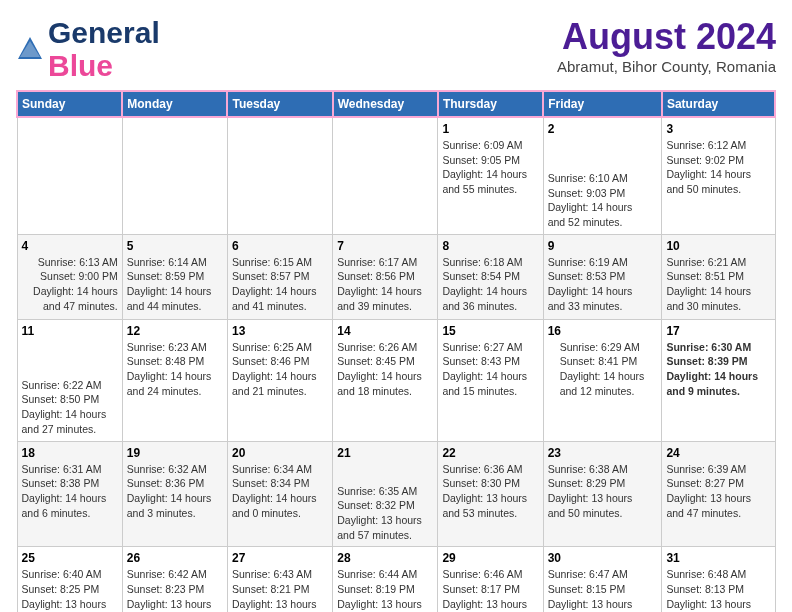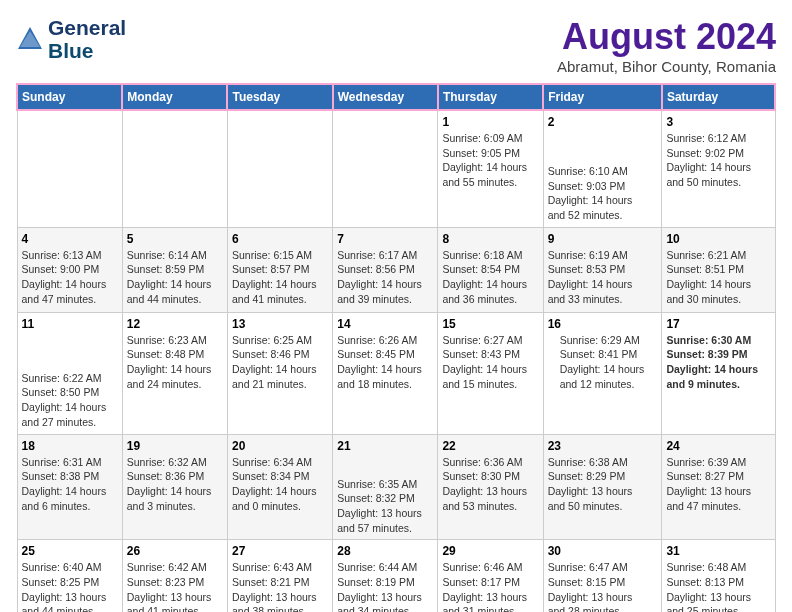--- a/index.html
+++ b/index.html
@@ -14,27 +14,27 @@
       display: flex;
       justify-content: space-between;
       align-items: flex-start;
       margin-bottom: 8px;
     }
     .logo {
       display: flex;
       align-items: center;
     }
     .logo-text {
-      font-size: 21px;
+      font-size: 30px;
       font-weight: bold;
       color: #1a3a6b;
       line-height: 1.1;
     }
     .logo-text span {
-      color: #0c4a6e;
+      color: #ec4899;
     }
     .logo-icon {
       width: 28px;
       height: 28px;
       margin-right: 4px;
     }
     .title-area {
       text-align: right;
     }
     .main-title {
@@ -142,21 +142,21 @@
           <div class="day-num">3</div>
           <div class="day-info" style="white-space: pre-line;">Sunrise: 6:12 AM
 Sunset: 9:02 PM
 Daylight: 14 hours
 and 50 minutes.</div>
         </td>
       </tr>
       <tr>
         <td>
           <div class="day-num">4</div>
-          <div class="day-info" style="white-space: pre-line;">Sunrise: 6:13 AM
+          <div class="day-info" style="white-space: pre-line; text-align: right;">Sunrise: 6:13 AM
 Sunset: 9:00 PM
 Daylight: 14 hours
 and 47 minutes.</div>
         </td>
         <td>
           <div class="day-num">5</div>
           <div class="day-info" style="white-space: pre-line;">Sunrise: 6:14 AM
 Sunset: 8:59 PM
 Daylight: 14 hours
 and 44 minutes.</div>

